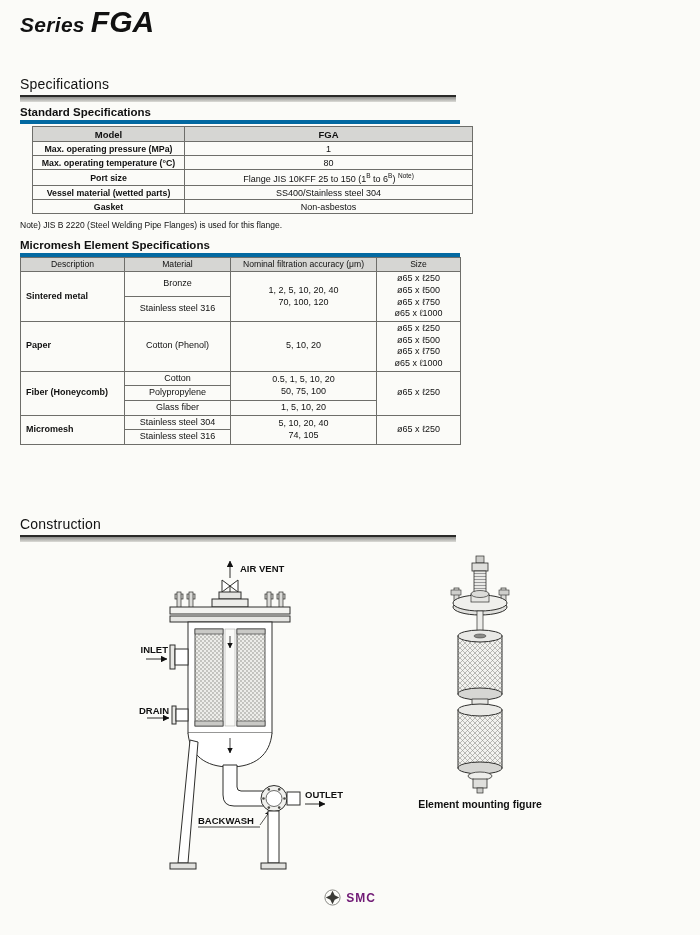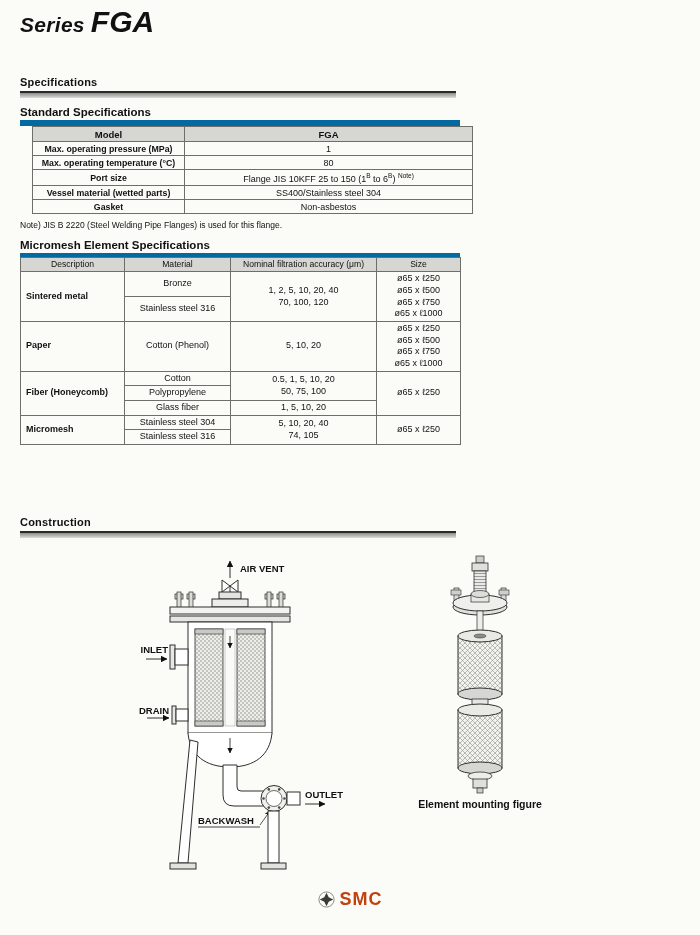--- a/index.html
+++ b/index.html
@@ -13,27 +13,27 @@
   }
   .page { position:absolute; inset:0;border-radius:21px; }
 
   
   .series-title { position:absolute; left:20px; top:5px; font-style:italic; font-weight:bold; white-space:nowrap; }
   .series-prefix { font-size:21px; letter-spacing:.3px; }
   .series-model { font-size:30px; margin-left:6px; }
 
   
   .section { position:absolute; left:20px; width:436px; }
-  .section-title { font-size:11px; font-weight:bold; margin-bottom:3px; letter-spacing:.2px; }
+  .section-title { font-size:14px; font-weight:normal; margin-bottom:3px; letter-spacing:.2px; }
   .section-bar { height:7px; border-top:2px solid #2a2a28; background:linear-gradient(180deg,#8d8d8a,#dcdcd8); }
   #spec-section { top:76px; }
   #construction-section { top:492px;margin-top:24px; }
 
   
-  .subheading { position:absolute; left:20px; width:440px; font-size:11.5px; font-weight:bold; border-bottom:6px solid #0369a1; padding-bottom:2px; }
+  .subheading { position:absolute; left:20px; width:440px; font-size:11.5px; font-weight:bold; border-bottom:4px solid #0369a1; padding-bottom:2px; }
   #standard-subheading { top:106px; }
   #element-subheading { top:239px; }
 
   
   .spec-table { position:absolute; left:32px; top:126px; width:440px; border-collapse:collapse; table-layout:fixed; }
   .spec-table th, .spec-table td { border:1px solid #6e6e6a; padding:1.5px 4px; }
   .spec-table thead th { background:#d6d6d3; text-align:center; font-weight:bold; font-size:9.5px; height:14px; }
   .spec-table td.lbl { font-weight:bold; white-space:nowrap; font-size:8.8px;text-align:center; }
   .spec-table td.val { text-align:center; font-size:9px; }
   sup { font-size:6.5px; }
@@ -46,21 +46,21 @@
   .element-table thead th { background:#d6d6d3; font-weight:normal; font-size:8.6px; white-space:nowrap; height:13px; }
   .element-table td.desc { text-align:left; font-weight:bold; padding-left:5px; }
 
   
   .construction-svg { position:absolute; left:20px; top:548px; width:660px; height:345px; }
   .dlabel { font-family:"Liberation Sans", sans-serif; font-weight:bold; font-size:9.5px; }
   .dcaption { font-family:"Liberation Sans", sans-serif; font-weight:bold; font-size:10.5px; }
 
   
   .footer-logo { position:absolute; left:0; top:889px; width:100%; display:flex; justify-content:center; align-items:center; gap:5px; }
-  .footer-logo-text { font-weight:bold; font-size:18px; letter-spacing:1px; color:#c2410c; }
+  .footer-logo-text { font-weight:bold; font-size:12px; letter-spacing:1px; color:#701a75; }
 </style>
 </head>
 <body>
 
 <div class="page">
 
   <div class="series-title">
     <span class="series-prefix">Series</span><span class="series-model">FGA</span>
   </div>
 

